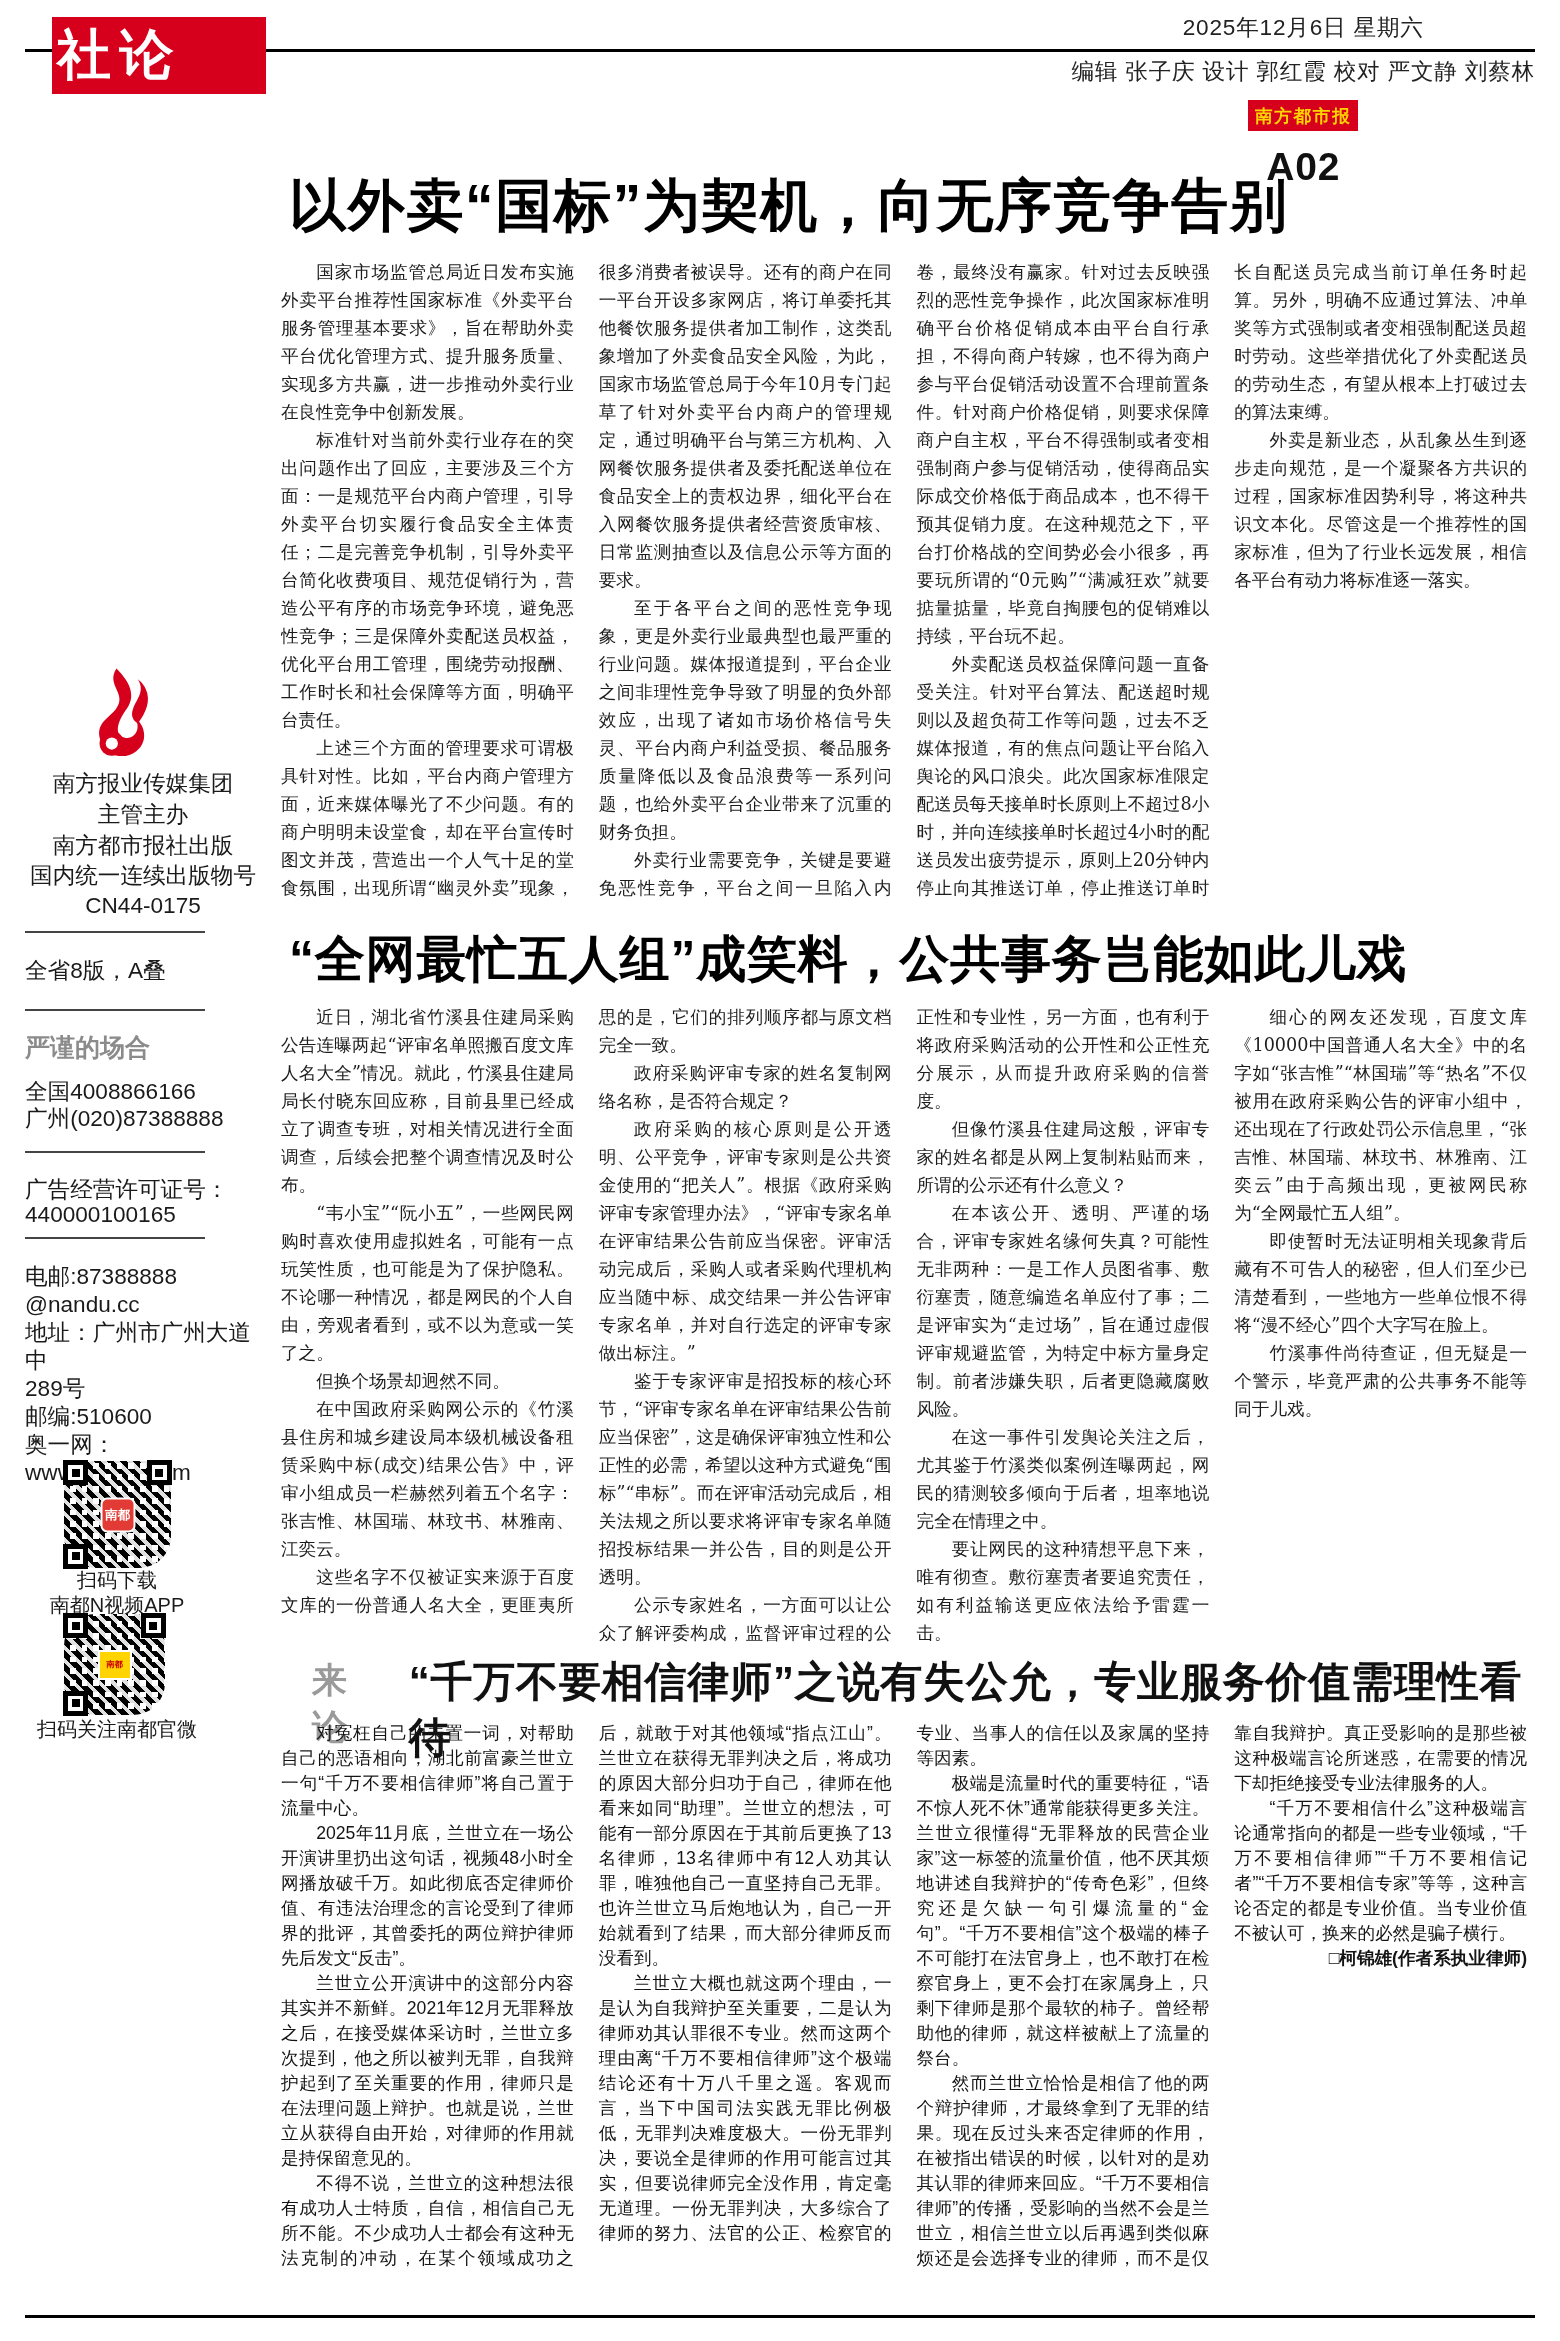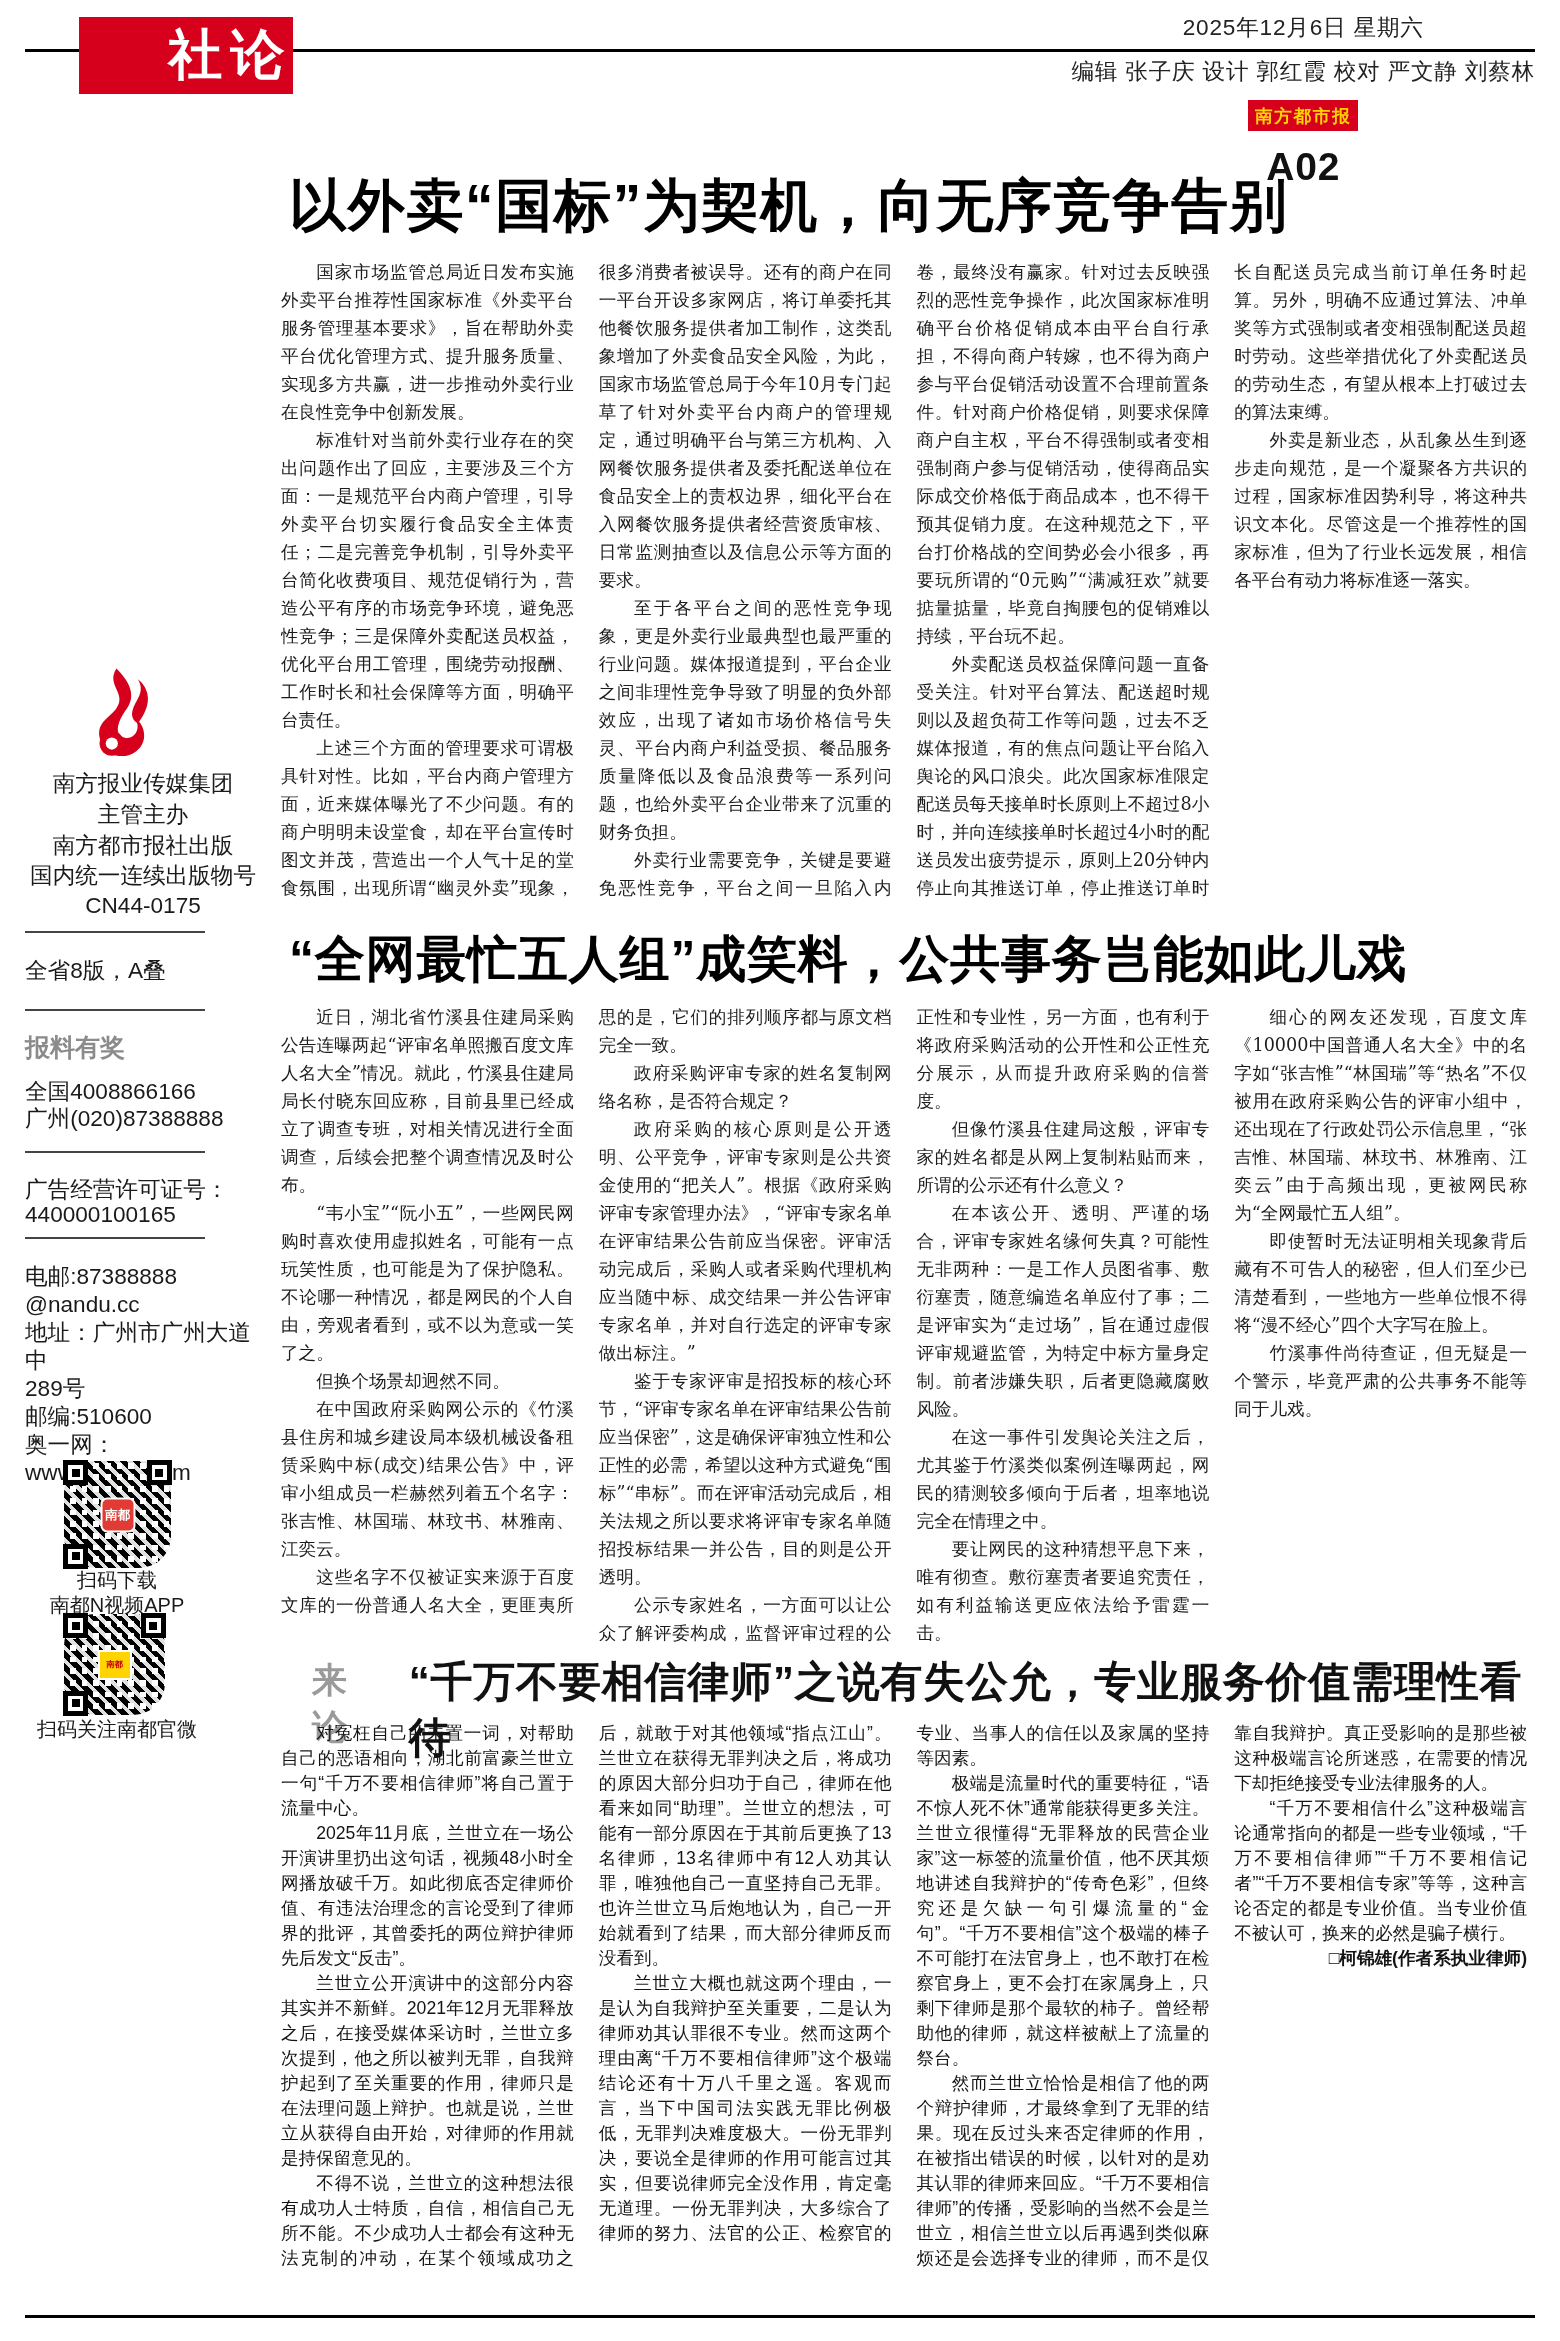--- a/index.html
+++ b/index.html
@@ -4,22 +4,22 @@
 <style>
   * { margin:0; padding:0; box-sizing:border-box; }
   body { background:#e8e8e8; }
   #page { position:relative; width:1560px; height:2342px; background:#ffffff;
           font-family:"Liberation Sans", sans-serif; color:#111; overflow:hidden; }
 
   
   .top-rule { position:absolute; left:25px; top:49px; width:1510px; height:2.5px; background:#000; }
   .bottom-rule { position:absolute; left:25px; top:2315px; width:1510px; height:2.5px; background:#000; }
   .section-box { position:absolute; left:52px; top:17px; width:214px; height:77px;
-                 background:#d6001c; color:#fff; display:flex; align-items:center; justify-content:flex-end;
-                 font-size:54px; font-weight:900; letter-spacing:8.4px; padding-left:24px; z-index:5;margin-left:27px; }
+                 background:#d6001c; color:#fff; display:flex; align-items:center; justify-content:flex-start;
+                 font-size:54px; font-weight:900; letter-spacing:8.4px; padding-left:5px; z-index:5; }
   .header-strip { position:absolute; top:11.7px; right:25px; display:flex; align-items:center; gap:13.4px;flex-direction:column; }
   .dateline, .staffline { font-size:22.6px; color:#222; letter-spacing:0.8px; }
   .masthead-chip { background:#d6001c; color:#ffd400; font-weight:900; font-size:17.6px;
                    padding:3.4px 6.7px; letter-spacing:1.7px; }
   .page-no { font-size:39px; font-weight:900; letter-spacing:0.8px; }
 
   
   #sidebar { position:absolute; left:25px; top:0; width:236px; height:2326px; font-size:22.6px; color:#1a1a1a;margin-top:12px; }
   .sb { position:absolute; left:0; width:100%; }
   .sb-center { text-align:center; }
@@ -92,21 +92,21 @@
       <circle cx="24" cy="50" r="4" fill="#fff"></circle>
     </svg>
     <div class="sb sb-center pub" style="white-space:pre-line">南方报业传媒集团
 主管主办
 南方都市报社出版</div>
     <div class="sb sb-center issn" style="white-space:pre-line">国内统一连续出版物号
 CN44-0175</div>
     <div class="sb-rule" style="top:919px"></div>
     <div class="sb edition">全省8版，A叠</div>
     <div class="sb-rule" style="top:997px"></div>
-    <div class="sb tip-title">报料有奖</div>
+    <div class="sb tip-title">严谨的场合</div>
     <div class="sb tip-1">全国4008866166</div>
     <div class="sb tip-2">广州(020)87388888</div>
     <div class="sb-rule" style="top:1139px"></div>
     <div class="sb ad-label">广告经营许可证号：</div>
     <div class="sb ad-num">440000100165</div>
     <div class="sb-rule" style="top:1225px"></div>
     <div class="sb contact">电邮:87388888
 @nandu.cc
 地址：广州市广州大道中
 289号

